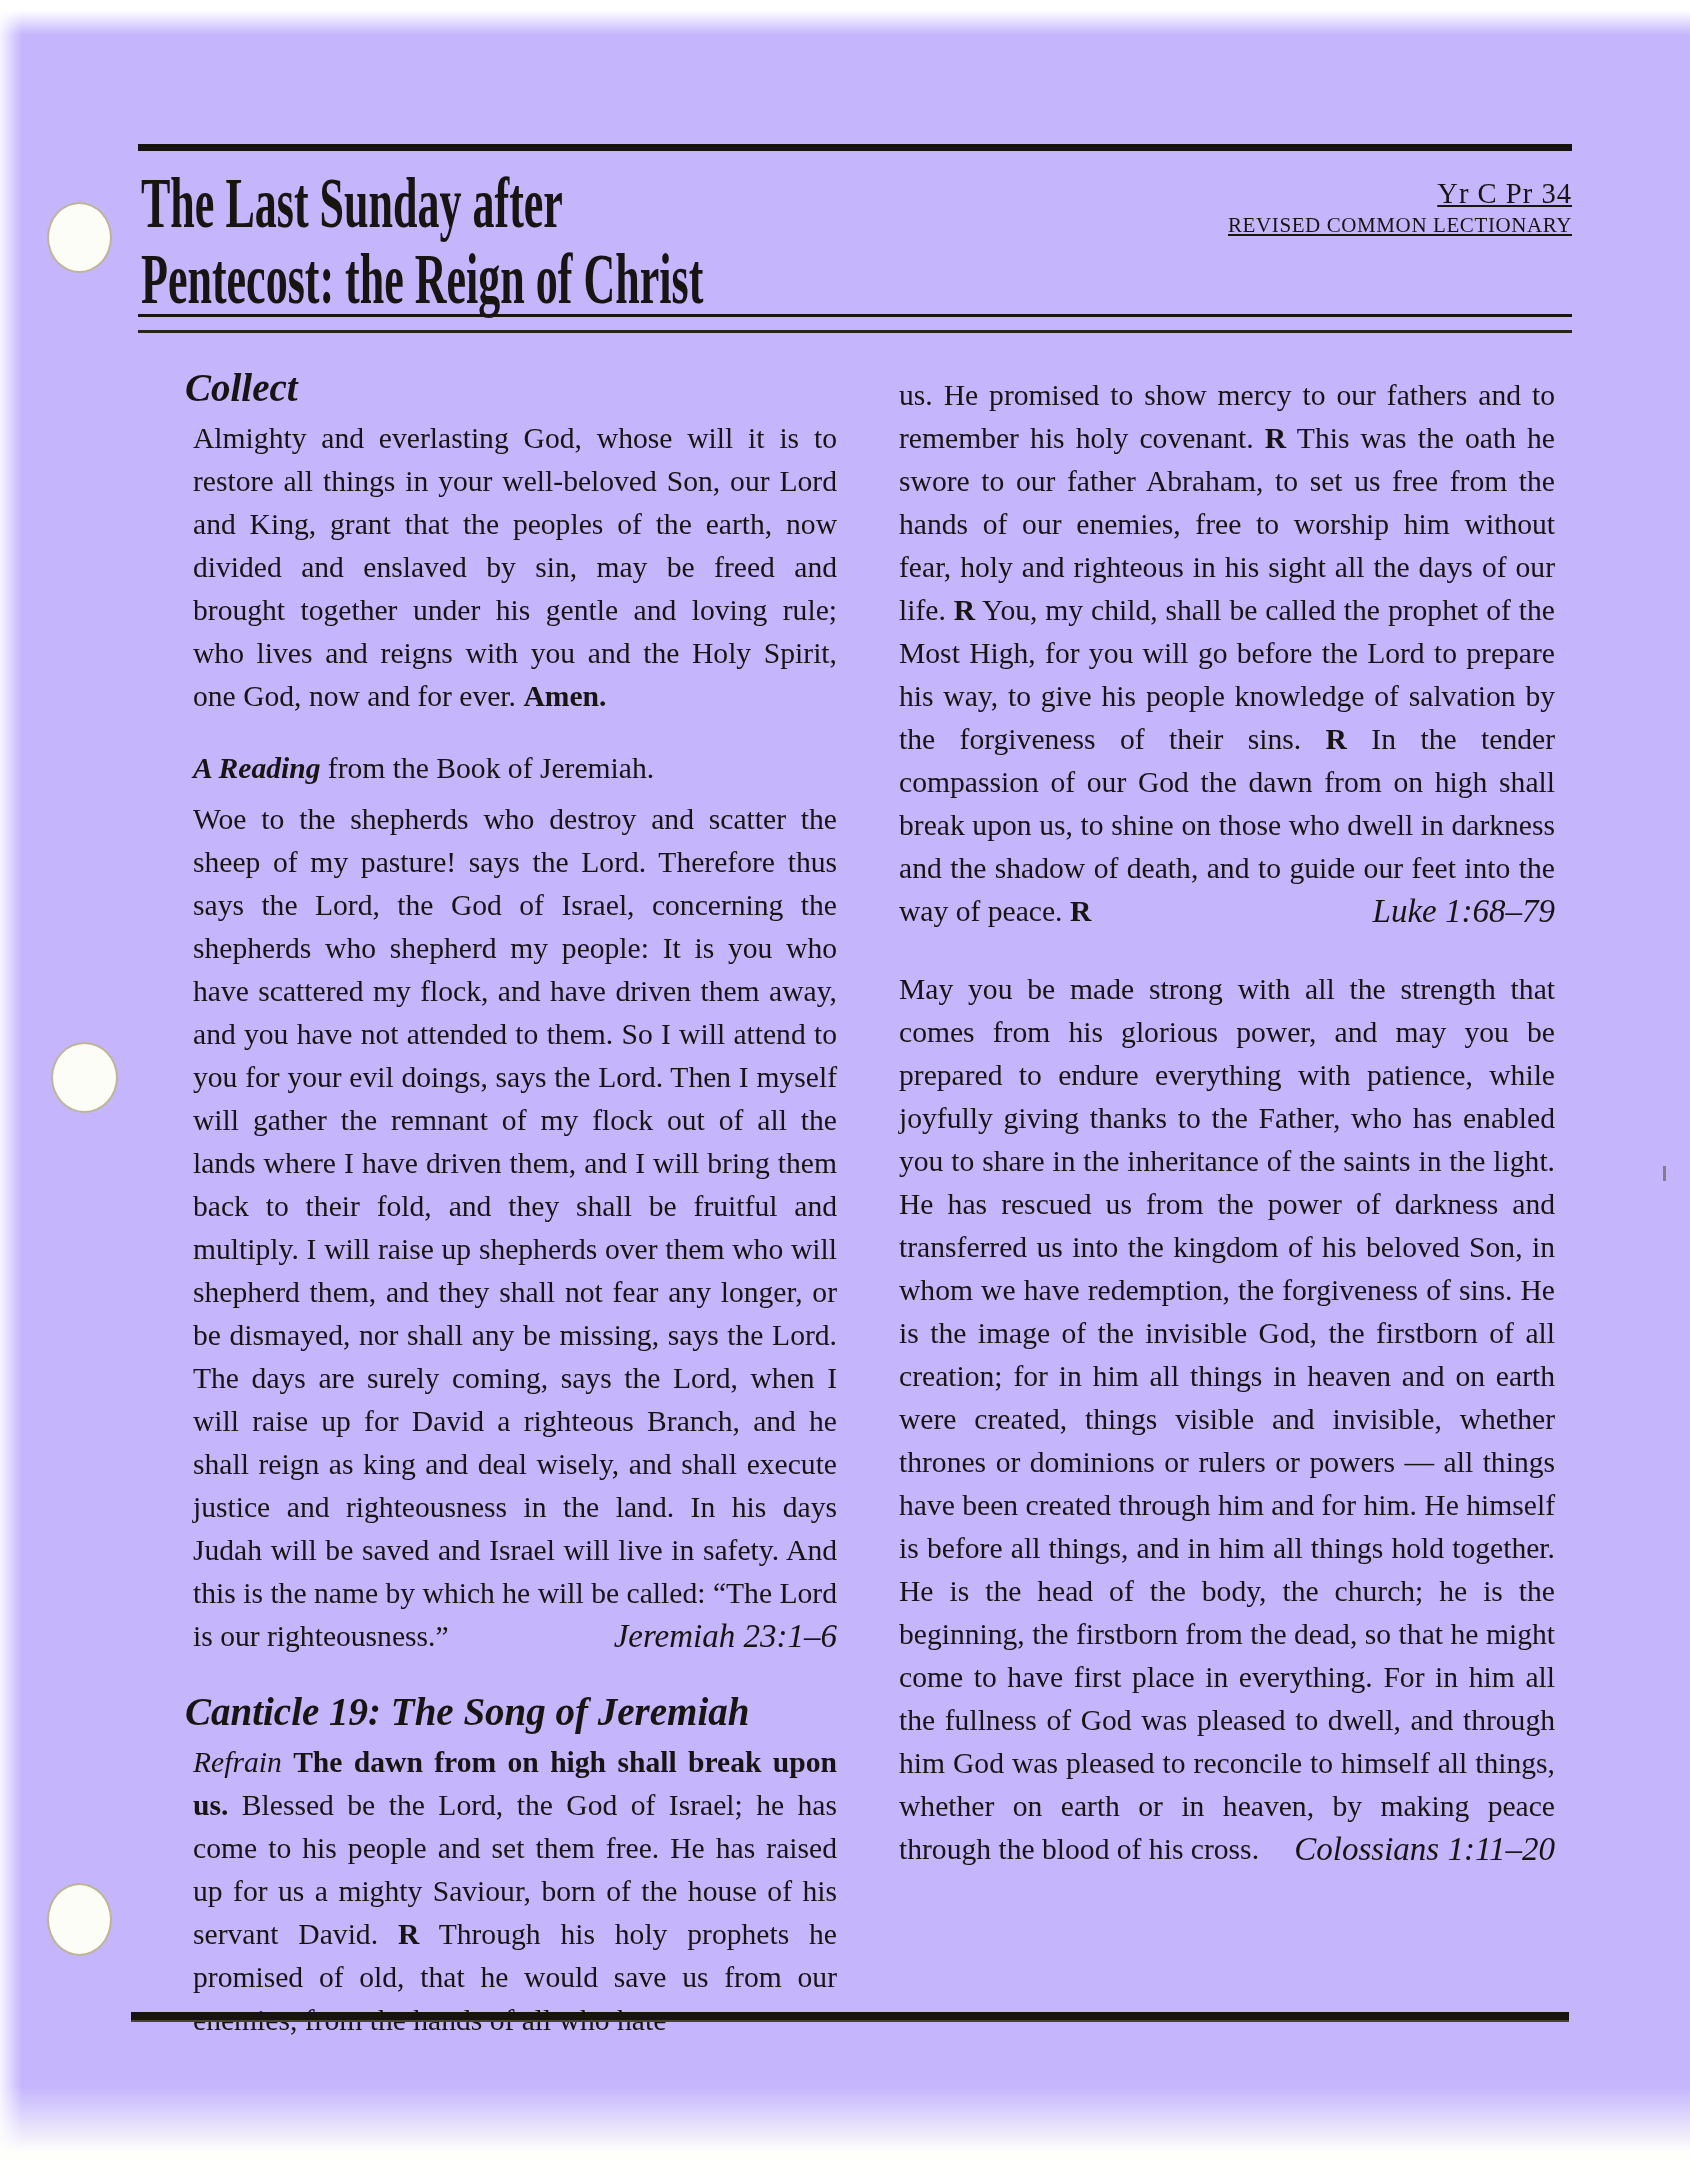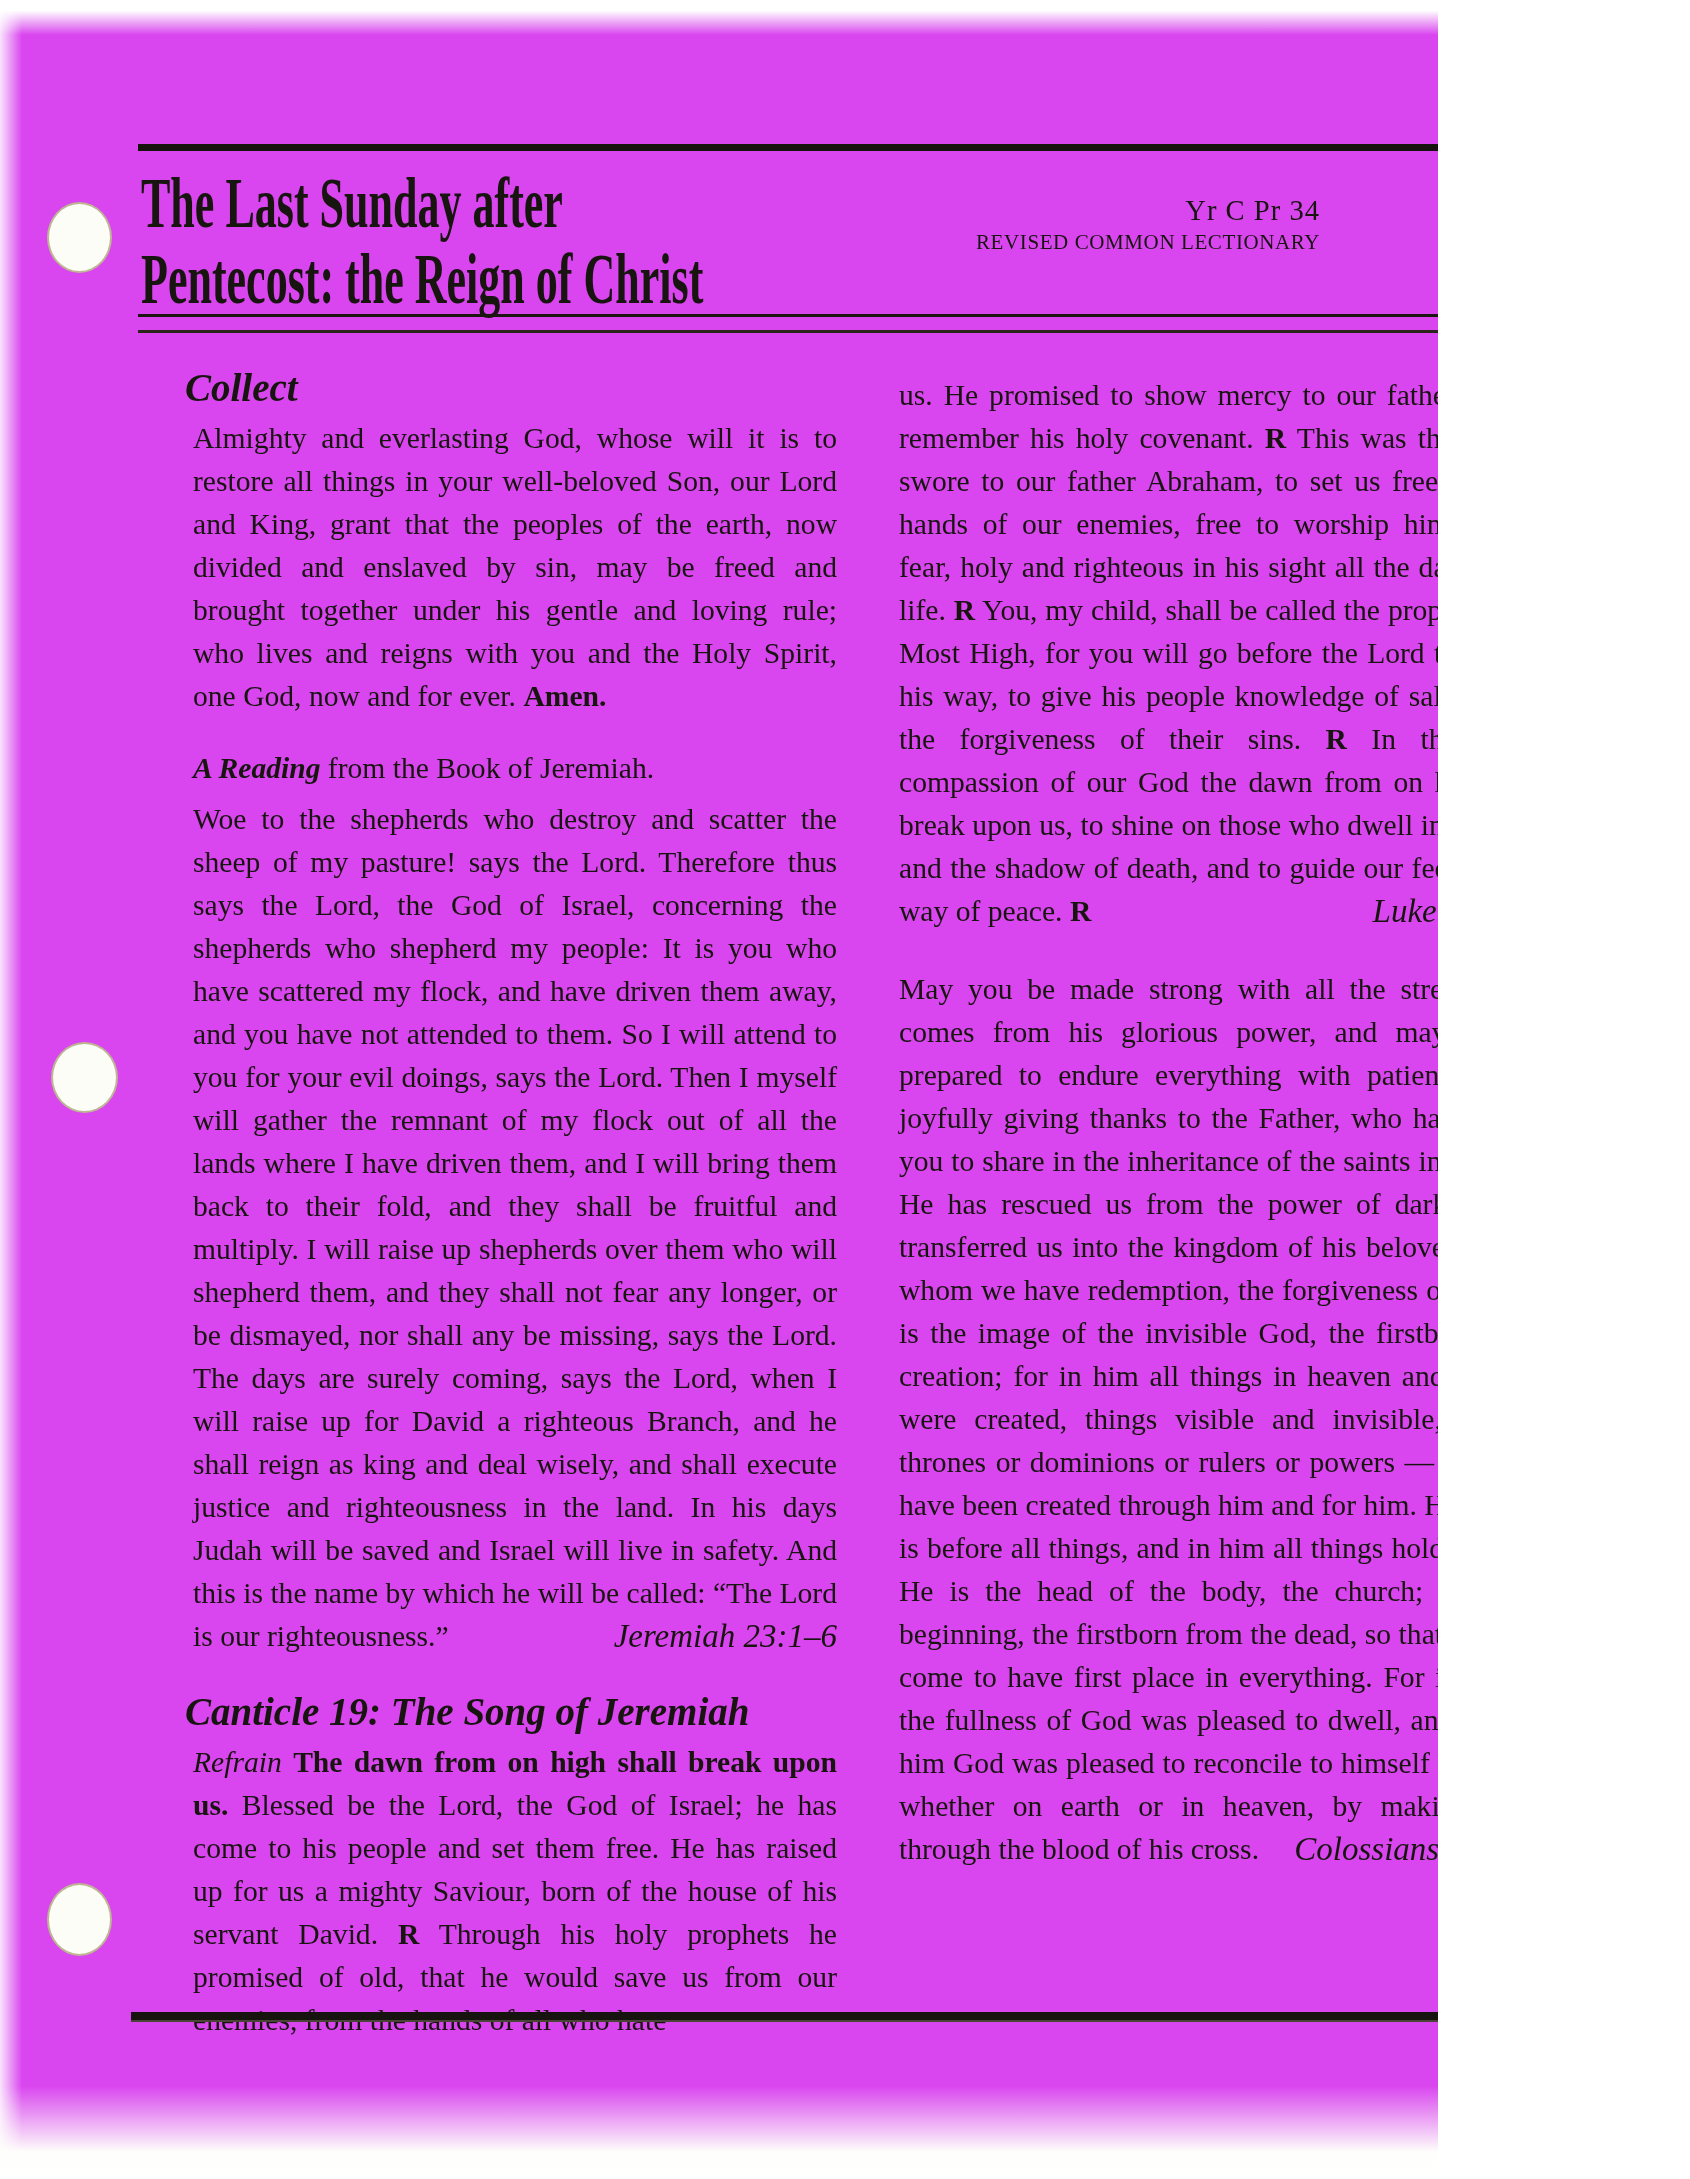--- a/index.html
+++ b/index.html
@@ -1,19 +1,19 @@
 <!DOCTYPE html>
 <html><head>
 <meta charset="utf-8">
 <style>
   html,body{margin:0;padding:0;background:#ffffff;}
   .page{
     position:relative;
-    width:1438px;height:2180px;
-    background:#d946ef;
+    width:1690px;height:2180px;
+    background:#c4b5fd;
     overflow:hidden;
     font-family:"Liberation Serif", serif;
     color:#181511;
   }
   
   .fade-top{position:absolute;left:0;top:0;width:100%;height:35px;
     background:linear-gradient(#ffffff 0%, #ffffff 30%, rgba(255,255,255,0) 100%);}
   .fade-bottom{position:absolute;left:0;bottom:0;width:100%;height:94px;
     background:linear-gradient(rgba(255,255,255,0) 0%, #fefefb 70%, #ffffff 100%);}
   .fade-left{position:absolute;left:0;top:0;width:21.7px;height:100%;
@@ -29,21 +29,21 @@
     border-top:3.9px solid #1b160f;border-bottom:3px solid #2a241a;}
   .rule-bottom{position:absolute;left:131px;top:2012px;width:1438px;height:7.9px;background:#17130e;
     border-bottom:2px solid #4a4436;}
   
   .title{
     position:absolute;left:141px;top:165px;
     font-weight:bold;font-size:71px;line-height:76px;
     letter-spacing:0px;white-space:nowrap;
     transform:scaleX(0.62);transform-origin:0 0;
   }
-  .ref-block{position:absolute;right:118px;top:193px;text-align:right;line-height:1.25;}
+  .ref-block{position:absolute;right:118px;top:176px;text-align:right;line-height:1.25;text-decoration:underline;}
   .ref-code{font-size:28.6px;letter-spacing:1px;}
   .ref-lect{font-size:21px;letter-spacing:0.6px;}
   
   .col{position:absolute;top:366px;font-size:29.6px;line-height:43px;text-align:justify;}
   .col-left{left:185px;width:660px;}
   .col-right{left:891px;width:672px;}
   .col h2{font-size:39px;line-height:43px;margin:0;font-weight:bold;font-style:italic;}
   .col p{margin:8px;}
   .sp-after-collect{margin-bottom:28.6px !important;}
   .sp-after-jer{margin-bottom:32.5px !important;}

